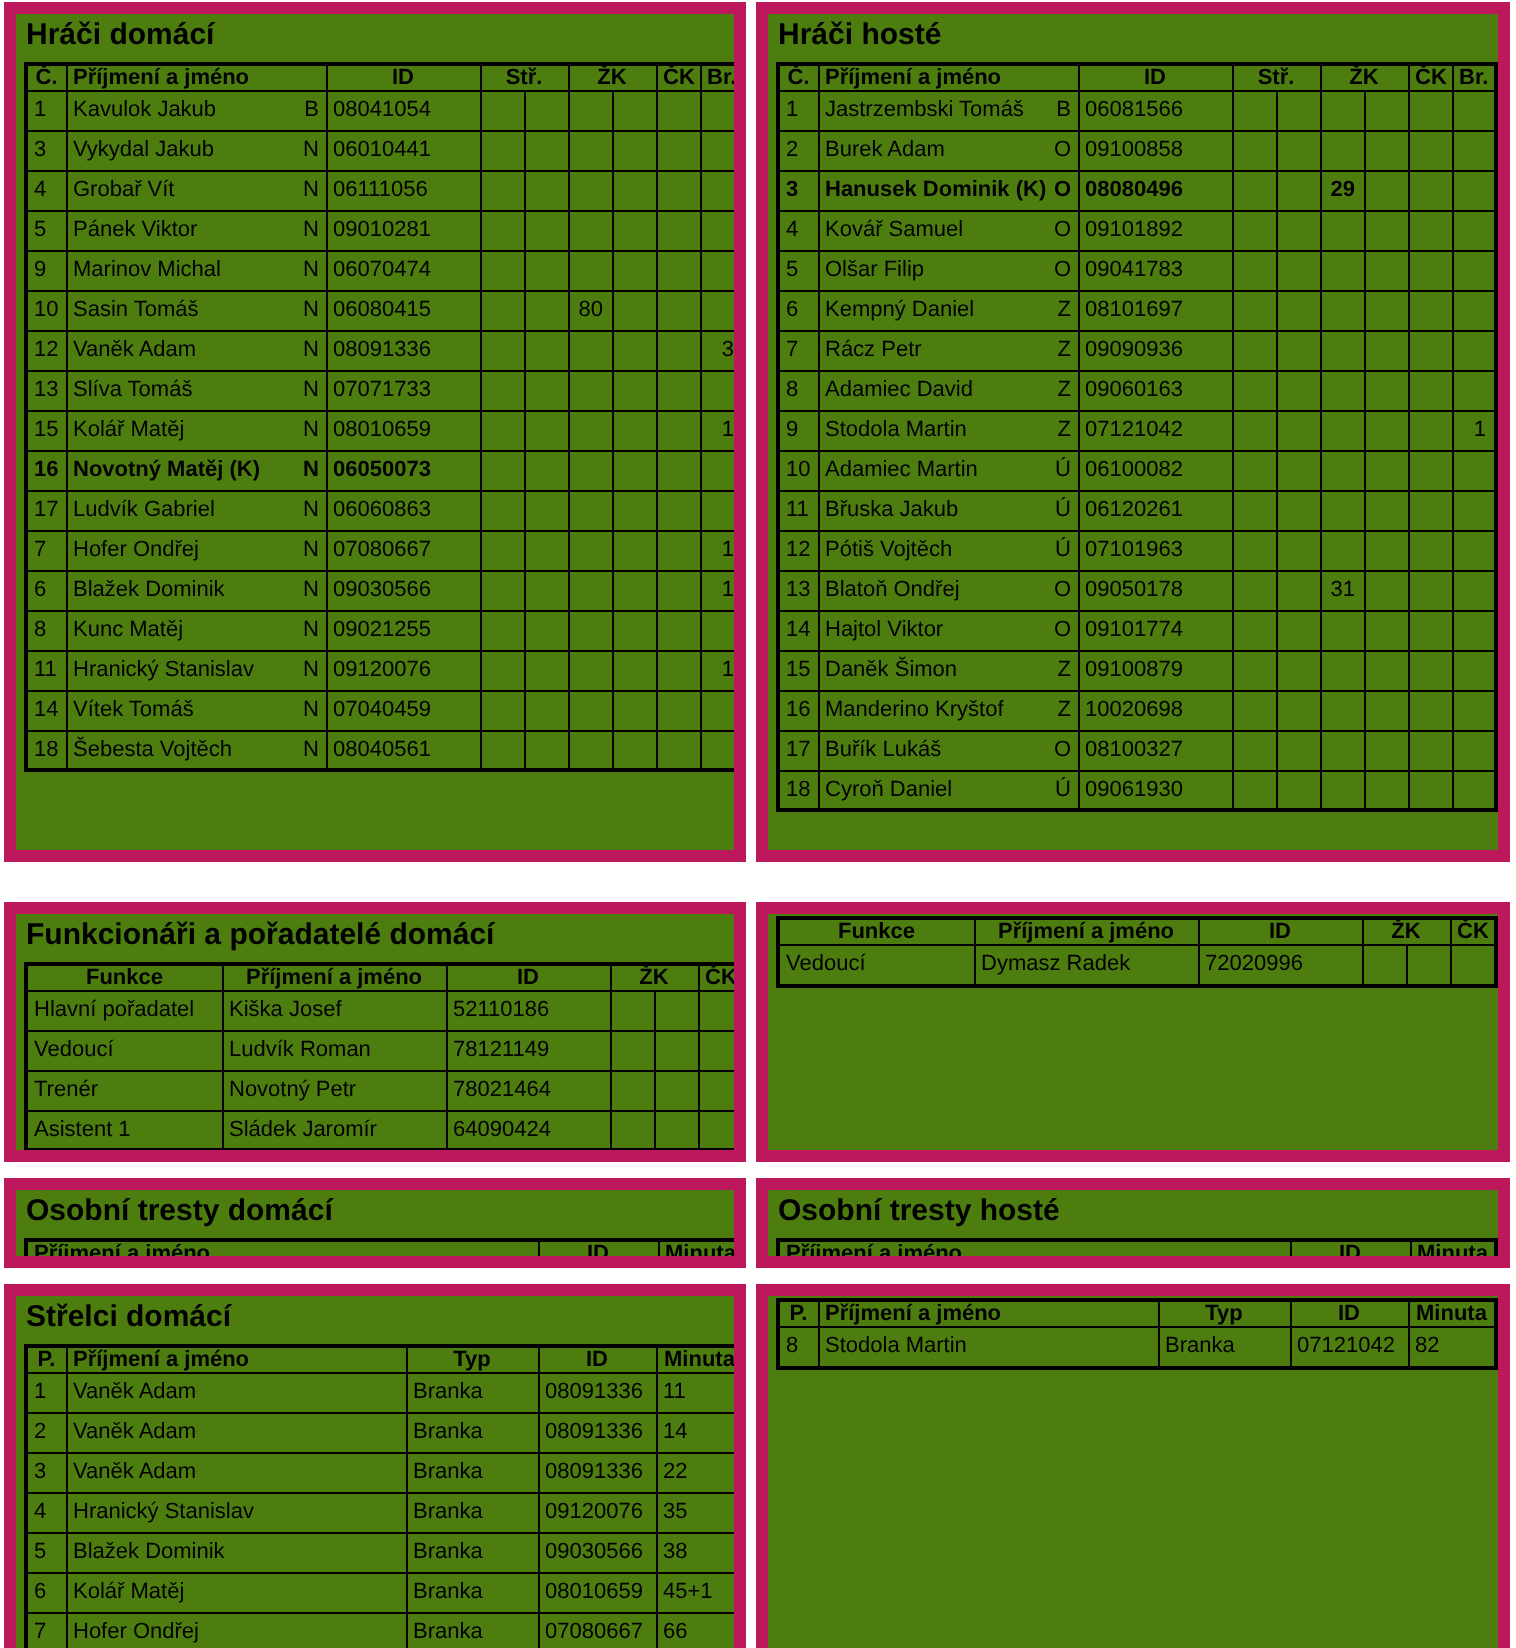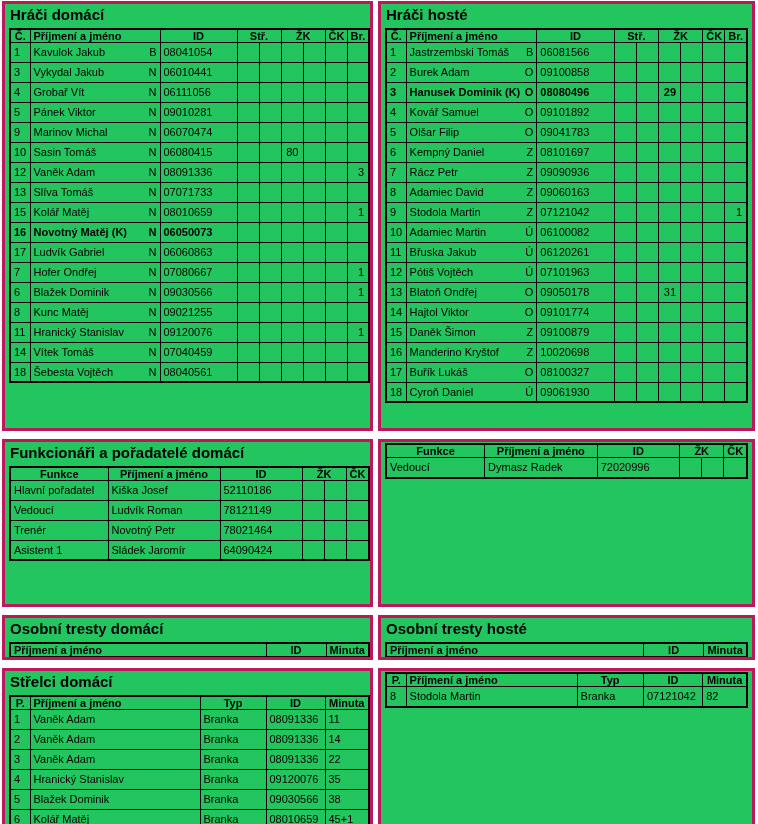--- a/index.html
+++ b/index.html
@@ -7,39 +7,39 @@
   body {
     width: 758px; height: 824px;
     background: #ffffff; color: #000000;
     font-family: "Liberation Sans", sans-serif;
   }
   .page { padding: 1px 2px 2px 2px; display: flex; flex-direction: column; gap: 8px; }
   .row { display: flex; gap: 5px; align-items: stretch; }
   .col-left  { width: 371px; flex: 0 0 371px; }
   .col-right { width: 377px; flex: 0 0 377px; }
 
-  .panel { border: 3px solid #be185d; padding: 1px 4px 0 4px; background: #22c55e; overflow: hidden; }
+  .panel { border: 6px solid #be185d; padding: 1px 4px 0 4px; background: #4d7c0f; overflow: hidden; }
   .panel-title { margin: 0; font-size: 15px; font-weight: 700; line-height: 1.25; padding: 1px 0 3px 1px; }
 
   table { width: 100%; border-collapse: collapse; table-layout: fixed; border: 2px solid #000; }
   th, td {
     border: 1px solid #000; font-size: 11px; line-height: 1.1;
     overflow: hidden; white-space: nowrap; padding: 0 3px;
   }
   th { height: 13px; text-align: center; font-weight: 700; }
   td { height: 20px; }
   .th-left { text-align: left; }
 
   .c-num { text-align: left; }
   .c-name .pos { float: right; }
   .c-sm { text-align: right; padding-right: 4px; }
   .bold-row td, .bold-row span { font-weight: 700; }
 
   .panel-players   { height: 430px; }
-  .panel-officials { height: 168px; }
+  .panel-officials { height: 130px; margin-top: 12px; }
   .panel-penalties { height: 45px;  }
   .panel-penalties th { height: 14px; }
   .panel-scorers   { height: 192px; }
 </style>
 </head>
 <body>
 
 <div class="page">
 
   <div class="row">

